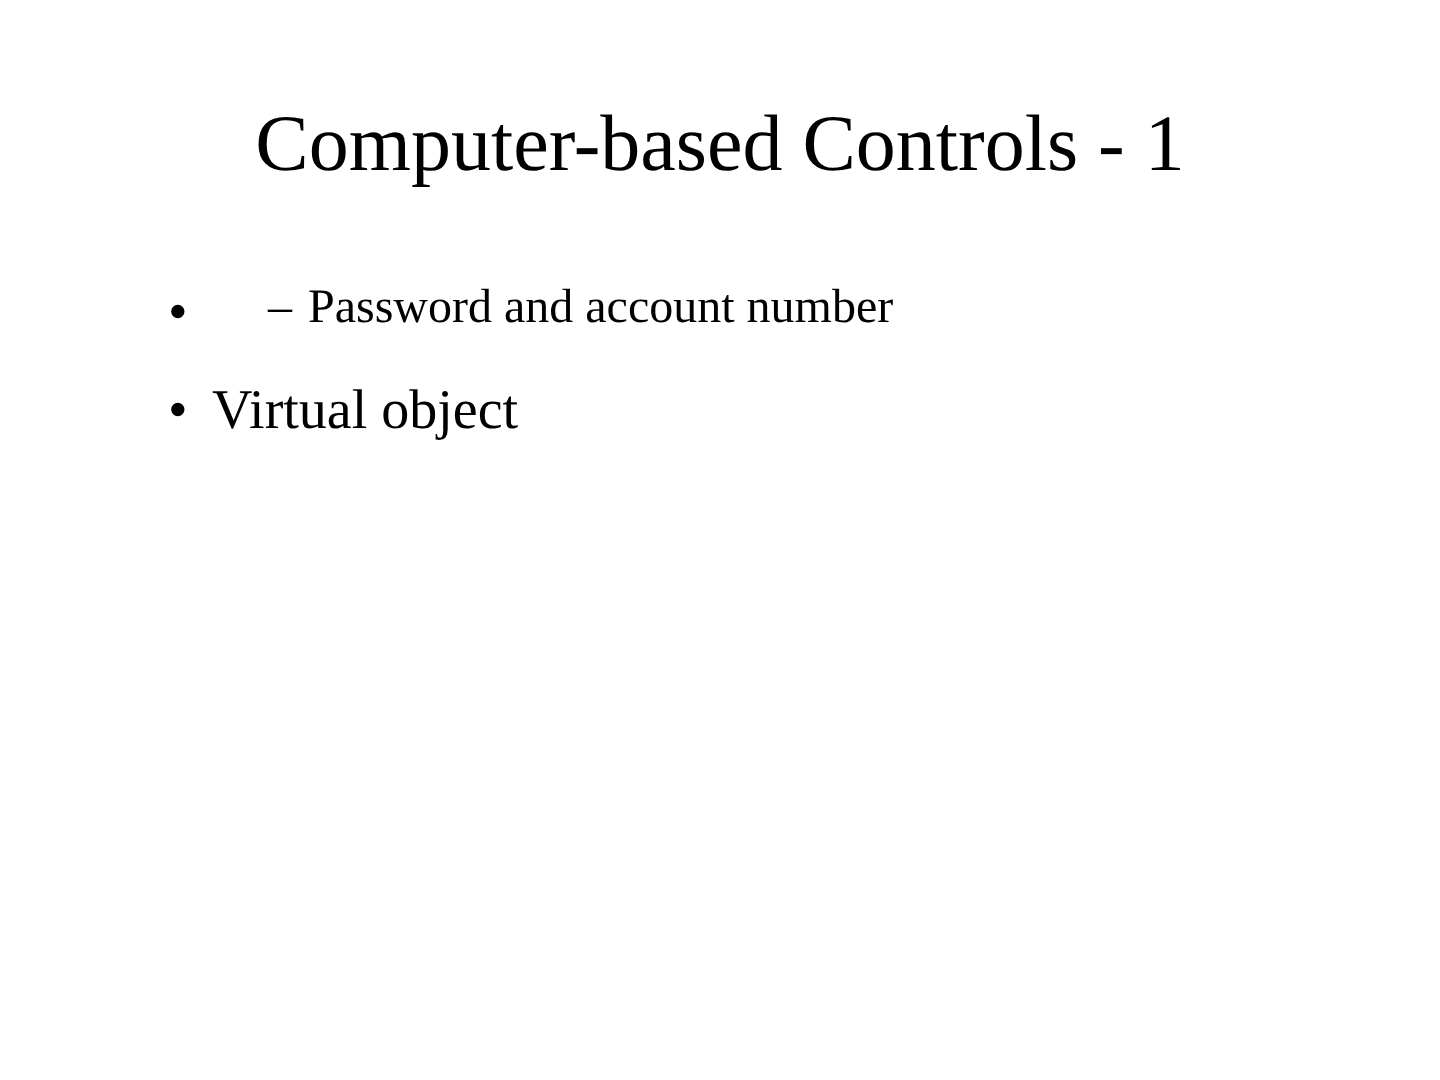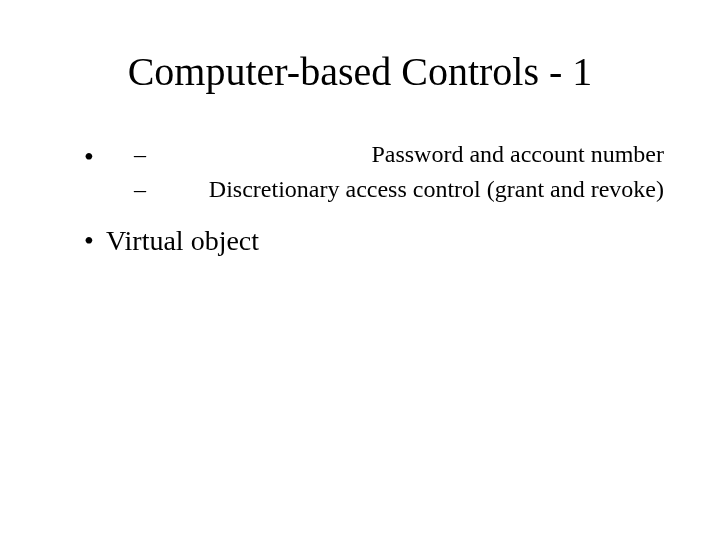--- a/index.html
+++ b/index.html
@@ -46,39 +46,37 @@
     list-style: none;
     margin: 8px 0 18px 0;
     padding: 0 0 0 28px;
     font-size: 24px;
   }
   ul.level2 > li {
     position: relative;
     padding-left: 20px;
     margin: 0 0 4px 0;
     line-height: 1.3;
-    text-align: right;
   }
   ul.level2 > li::before {
     content: "–";
     position: absolute;
     left: 0;
     top: 0;
   }
 </style>
 </head>
 <body>
 
 <div class="slide">
   <h1 class="title">Computer-based Controls - 1</h1>
 
   <ul class="level1">
     <li>
       <ul class="level2">
         <li><span>Password and account number</span></li>
-        <li><span>Discretionary access control (grant and revoke)</span></li>
       </ul>
     </li>
     <li>
       <span>Virtual object</span>
     </li>
   </ul>
 </div>
 
 </body></html>

